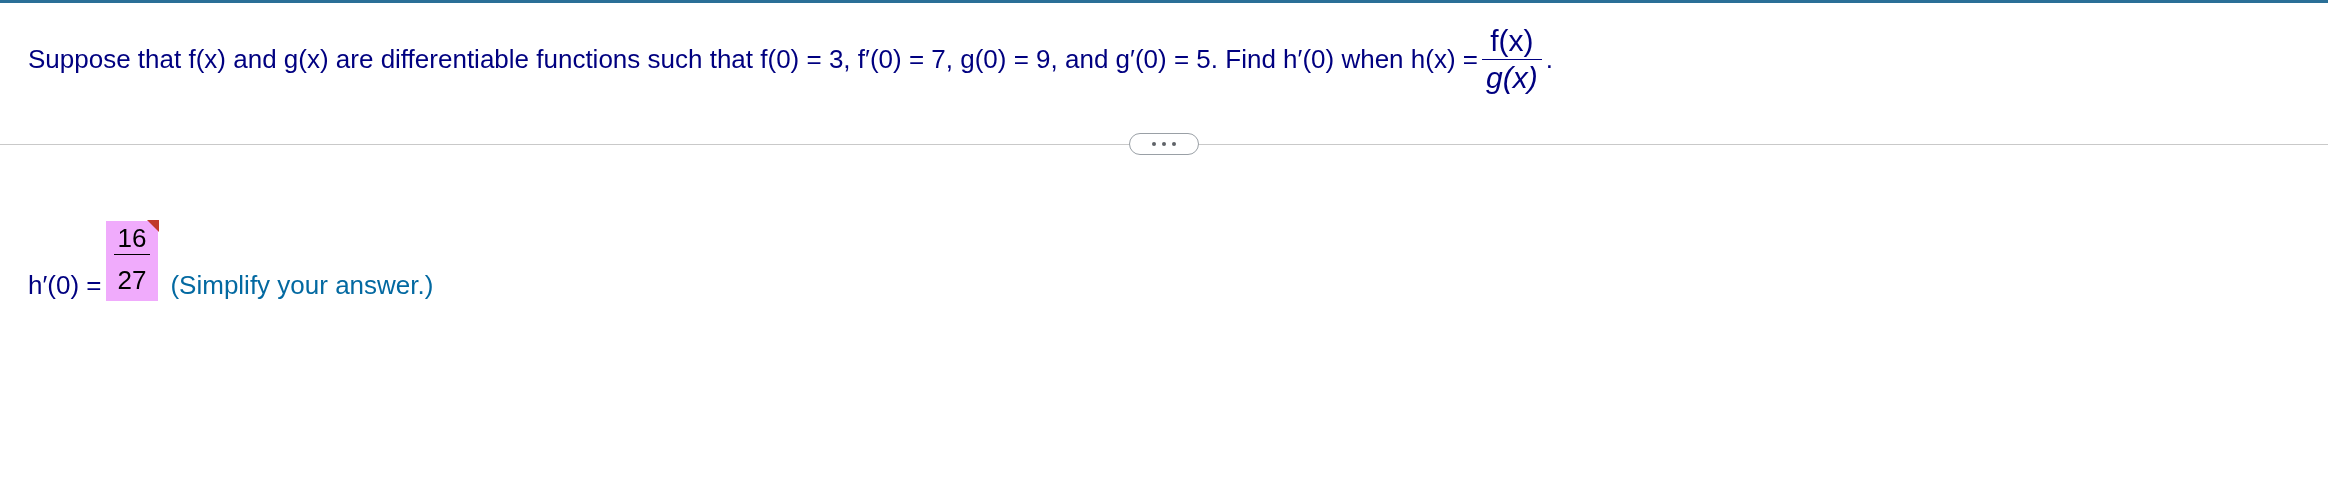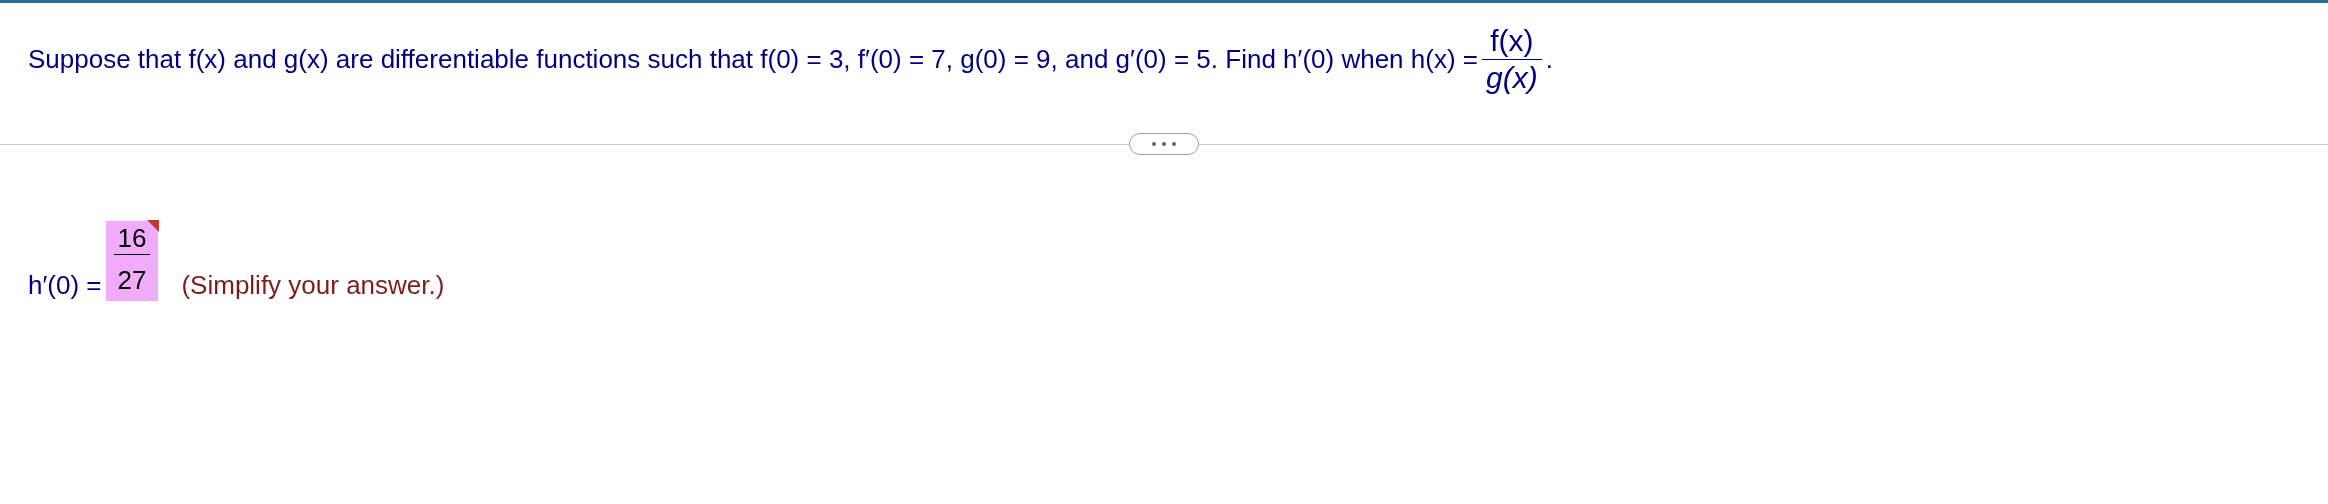--- a/index.html
+++ b/index.html
@@ -110,22 +110,22 @@
     padding: 12px 4px 0 4px;
   }
   .answer-frac-box .corner {
     position: absolute;
     top: -1px; right: -1px;
     width: 0; height: 0;
     border-left: 12px solid transparent;
     border-top: 12px solid #c0392b;
   }
   .hint {
-    color: #7f1d1d;
-    margin-left: 17px;
+    color: #0369a1;
+    margin-left: 6px;
   }
 </style>
 </head>
 <body>
 
 <div class="top-rule"></div>
 
 <div class="problem-area">
   <div class="problem-line">
     <span class="qtext">Suppose that f(x) and g(x) are differentiable functions such that f(0) = 3, f′(0) = 7, g(0) = 9, and g′(0) = 5. Find h′(0) when h(x) = </span>

